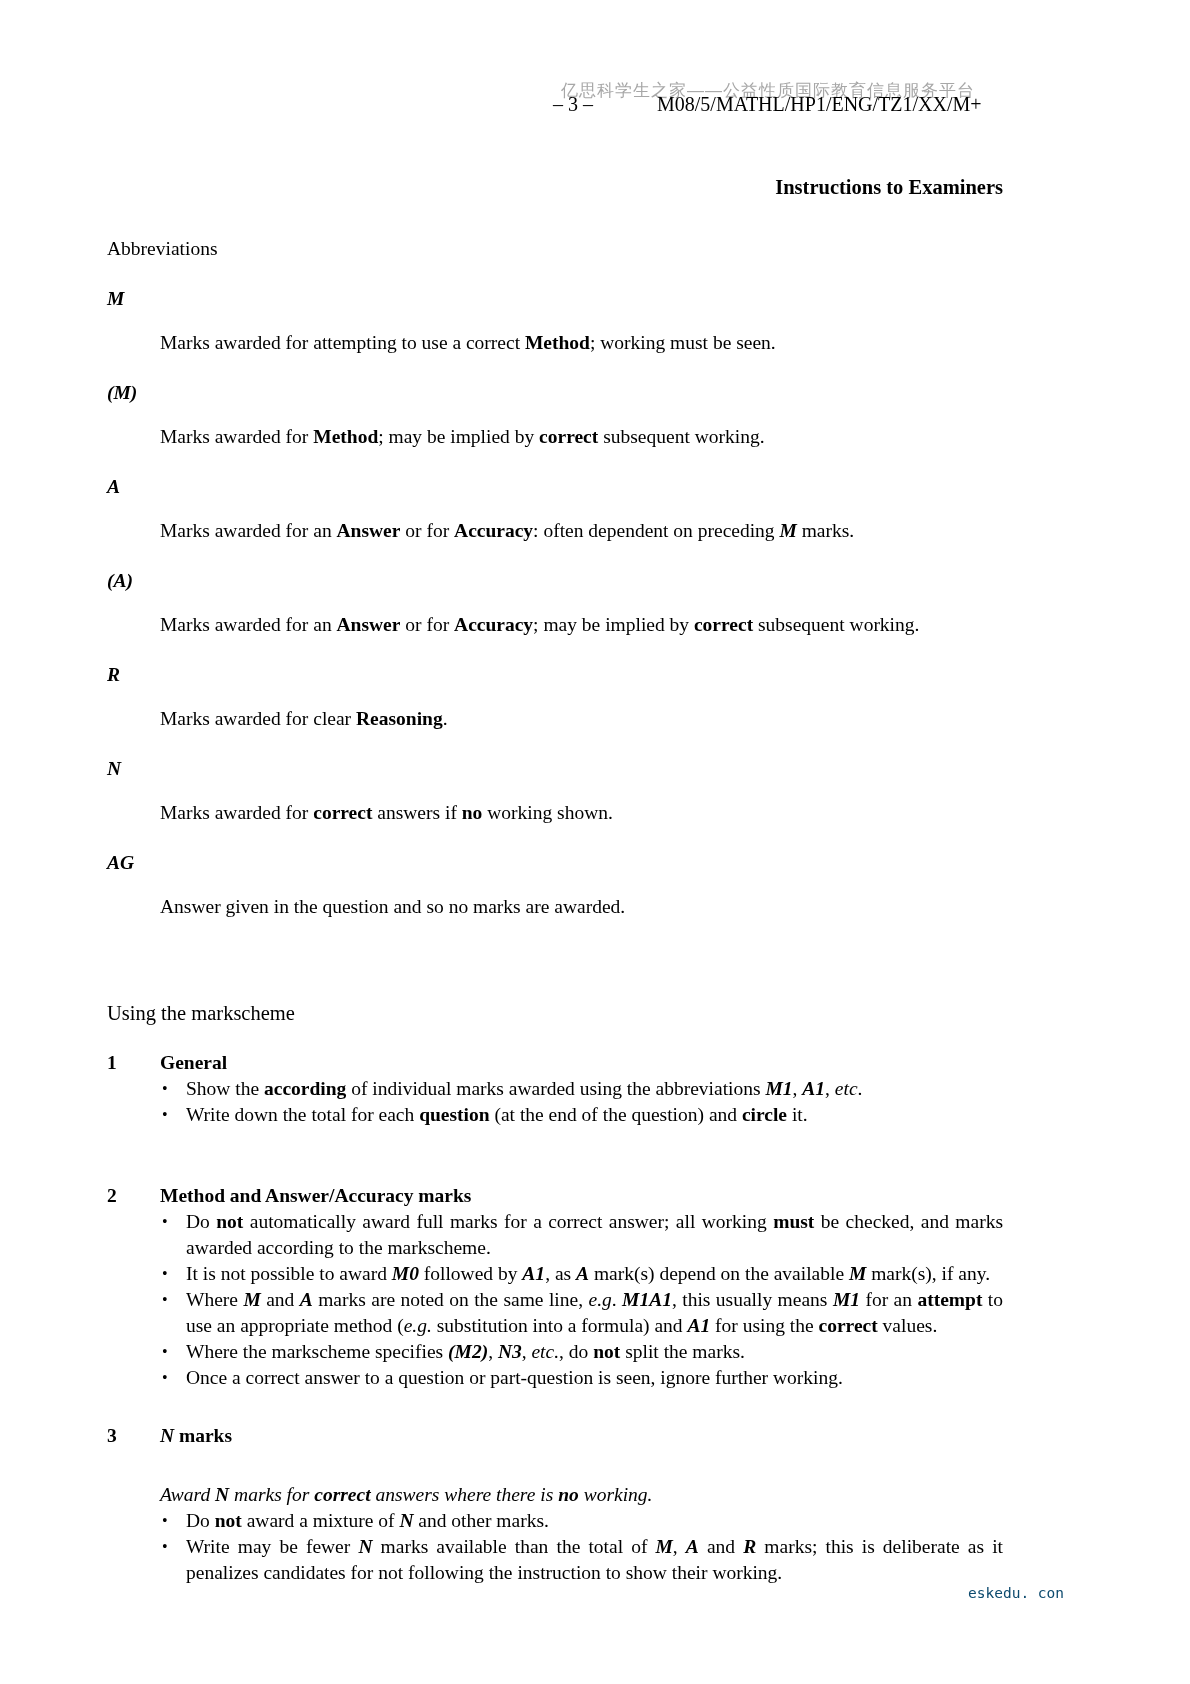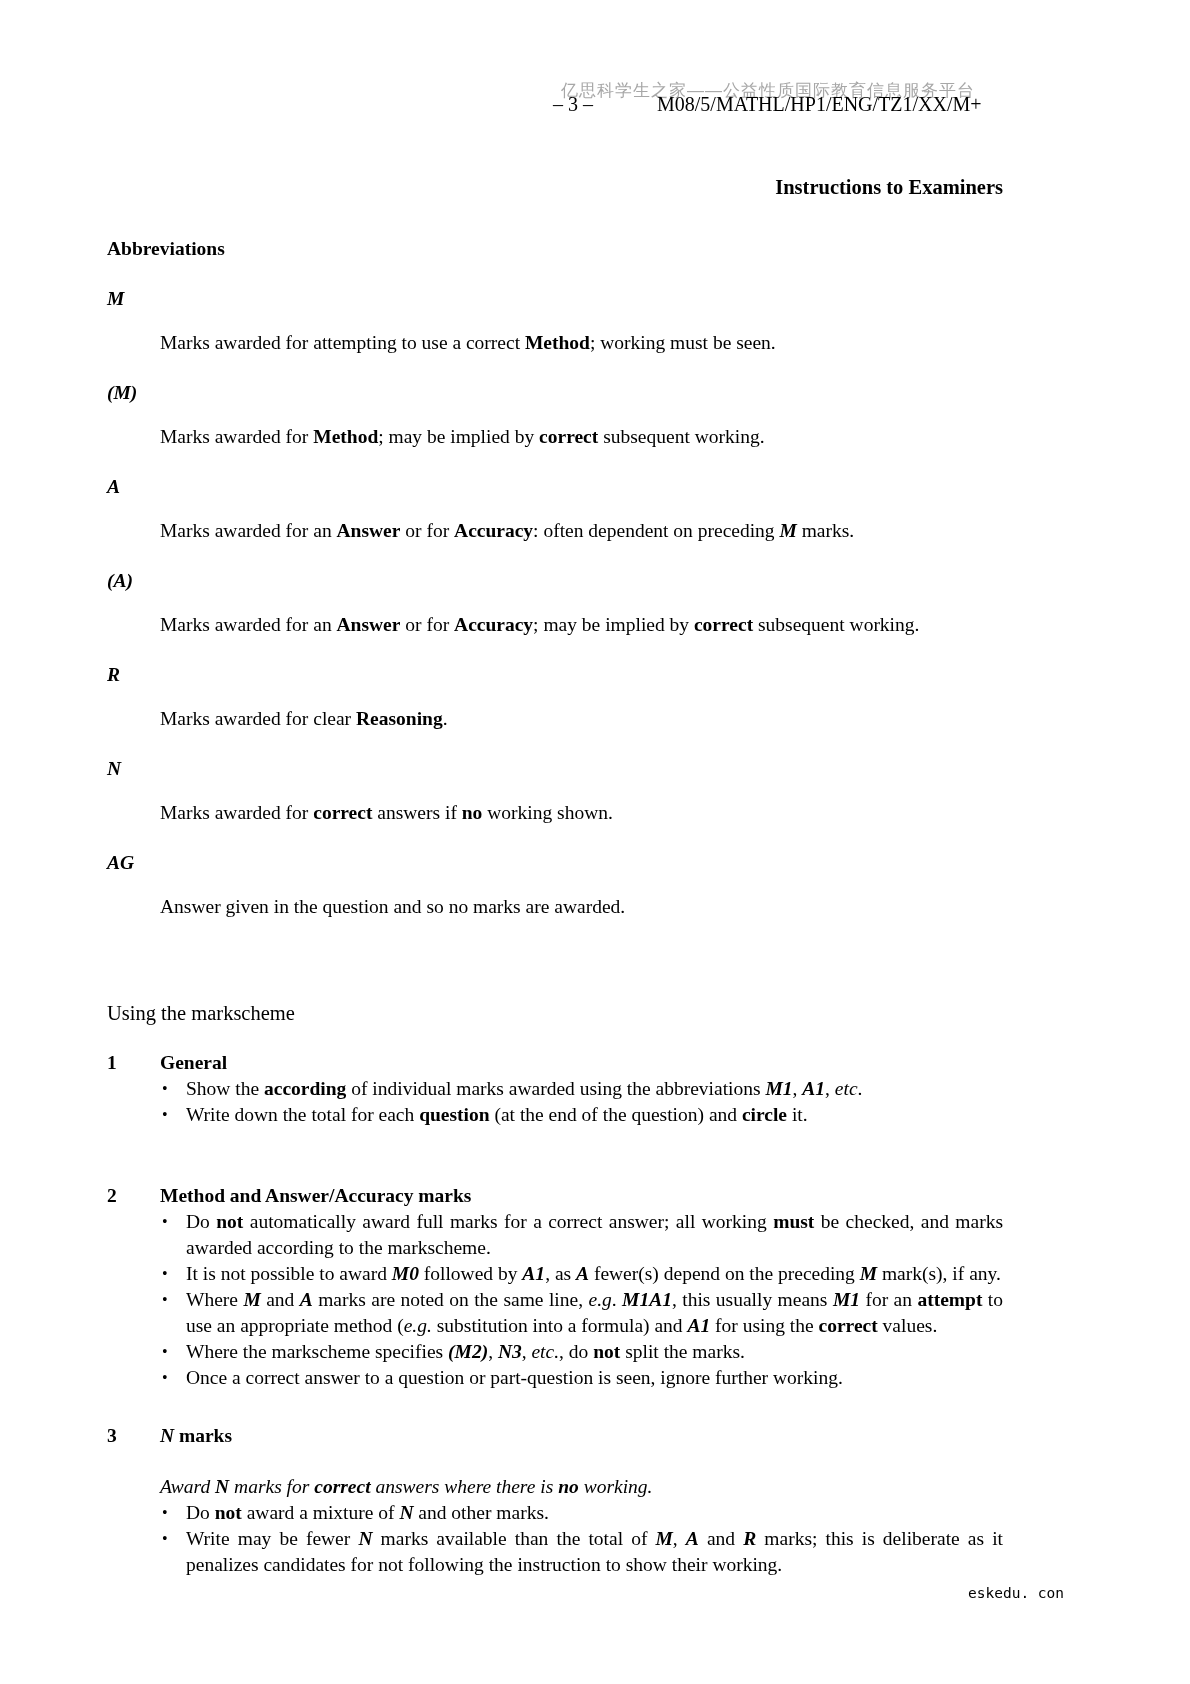--- a/index.html
+++ b/index.html
@@ -19,49 +19,49 @@
   .watermark{
     position:absolute;top:53px;right:215px;
     font-family:"Liberation Sans",sans-serif;
     font-size:17px;line-height:20px;color:#a7a7a7;letter-spacing:1px;margin-top:28px;
   }
   .pageno{position:absolute;top:92px;left:553px;font-size:20px;line-height:24px;}
   .papercode{position:absolute;top:92px;left:657px;font-size:20px;line-height:24px;}
 
   .content{position:absolute;left:107px;top:174px;width:896px;}
   .title{text-align:right;font-weight:700;font-size:20.5px;line-height:27px;}
-  .abbr-heading{margin-top:35px;font-weight:700;}
+  .abbr-heading{margin-top:35px;font-weight:400;}
   .abbr-row{display:flex;margin-top:24px;}
   .abbr-term{width:53px;flex:none;font-weight:700;font-style:italic;}
   .abbr-def{flex:1;margin-top:44px;}
 
   .using-heading{margin-top:80px;font-weight:400;font-size:20.5px;line-height:27px;}
 
   .section-head{display:flex;font-weight:700;}
   .sec-num{width:53px;flex:none;}
   .sec1-head{margin-top:23px;}
   .sec2-head{margin-top:55px;}
   .sec3-head{margin-top:32px;}
   .section-intro{margin-left:53px;}
   .sec1-intro{margin-top:24px;}
-  .sec3-intro{margin-top:25px;}
+  .sec3-intro{margin-top:33px;}
 
   ul.bullets{list-style:none;margin:0;padding:0 0 0 55px;}
   ul.bullets li{display:flex;}
   .blt{width:24px;flex:none;font-size:16px;}
   .btxt{flex:1;}
   .sec1-bullets{margin-top:28px;}
   .sec2-bullets{margin-top:27px;}
   .sec3-bullets{margin-top:26px;}
   .justify .btxt{text-align:justify;}
 
   .footer{
     position:absolute;top:1580px;left:968px;
     font-family:"DejaVu Sans Mono",monospace;
-    font-size:14.5px;color:#000000;
+    font-size:14.5px;color:#0c4a6e;
   }
 </style>
 </head>
 <body>
 
 <div class="page">
 
   <div class="watermark">亿思科学生之家——公益性质国际教育信息服务平台</div>
   <div class="pageno">– 3 –</div>
   <div class="papercode">M08/5/MATHL/HP1/ENG/TZ1/XX/M+</div>
@@ -122,21 +122,21 @@
       <div class="sec-num">2</div>
       <div><span class="seg-b">Method and Answer/Accuracy marks</span></div>
     </div>
     <ul class="bullets sec2-bullets justify">
       <li>
           <span class="blt">•</span>
           <div class="btxt"><span>Do </span><span class="seg-b">not</span><span> automatically award full marks for a correct answer; all working </span><span class="seg-b">must</span><span> be checked, and marks awarded according to the markscheme.</span></div>
         </li>
       <li>
           <span class="blt">•</span>
-          <div class="btxt"><span>It is not possible to award </span><span class="seg-bi">M0</span><span> followed by </span><span class="seg-bi">A1</span><span>, as </span><span class="seg-bi">A</span><span> fewer(s) depend on the preceding </span><span class="seg-bi">M</span><span> mark(s), if any.</span></div>
+          <div class="btxt"><span>It is not possible to award </span><span class="seg-bi">M0</span><span> followed by </span><span class="seg-bi">A1</span><span>, as </span><span class="seg-bi">A</span><span> mark(s) depend on the available </span><span class="seg-bi">M</span><span> mark(s), if any.</span></div>
         </li>
       <li>
           <span class="blt">•</span>
           <div class="btxt"><span>Where </span><span class="seg-bi">M</span><span> and </span><span class="seg-bi">A</span><span> marks are noted on the same line, </span><span class="seg-i">e.g</span><span>. </span><span class="seg-bi">M1A1</span><span>, this usually means </span><span class="seg-bi">M1</span><span> for an </span><span class="seg-b">attempt</span><span> to use an appropriate method (</span><span class="seg-i">e.g.</span><span> substitution into a formula) and </span><span class="seg-bi">A1</span><span> for using the </span><span class="seg-b">correct</span><span> values.</span></div>
         </li>
       <li>
           <span class="blt">•</span>
           <div class="btxt"><span>Where the markscheme specifies </span><span class="seg-bi">(M2)</span><span>, </span><span class="seg-bi">N3</span><span>, </span><span class="seg-i">etc.</span><span>, do </span><span class="seg-b">not</span><span> split the marks.</span></div>
         </li>
       <li>

